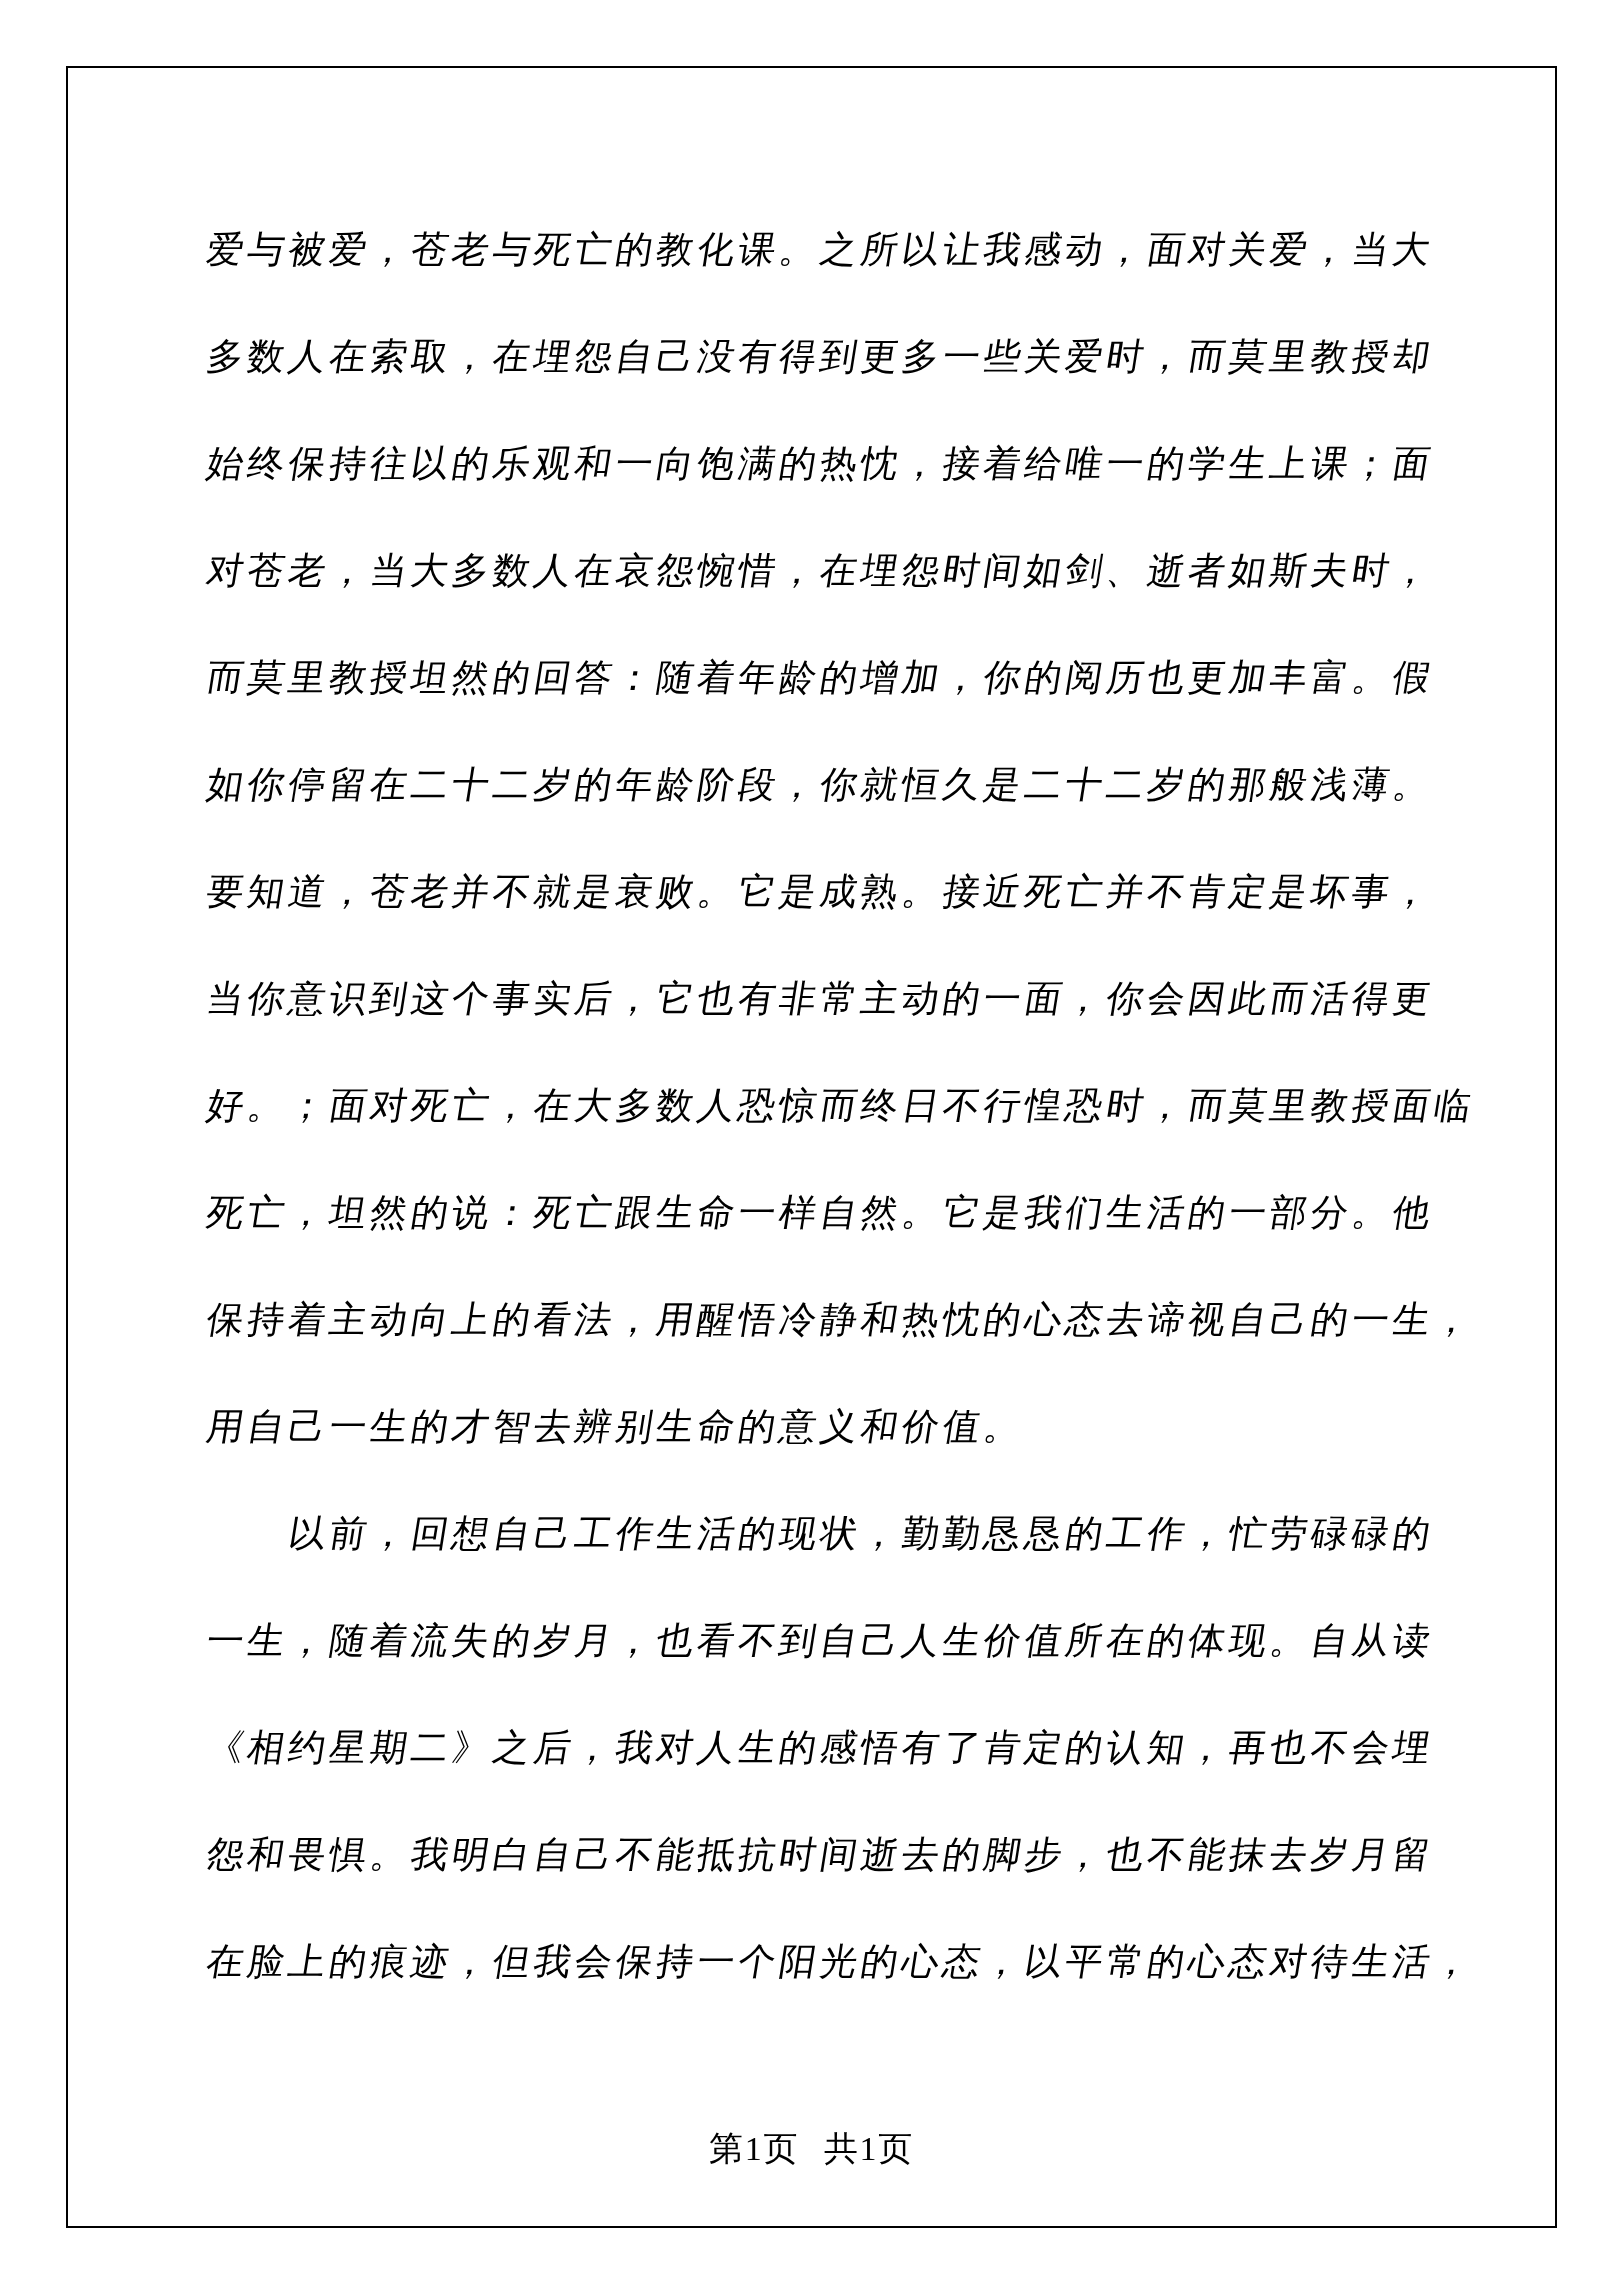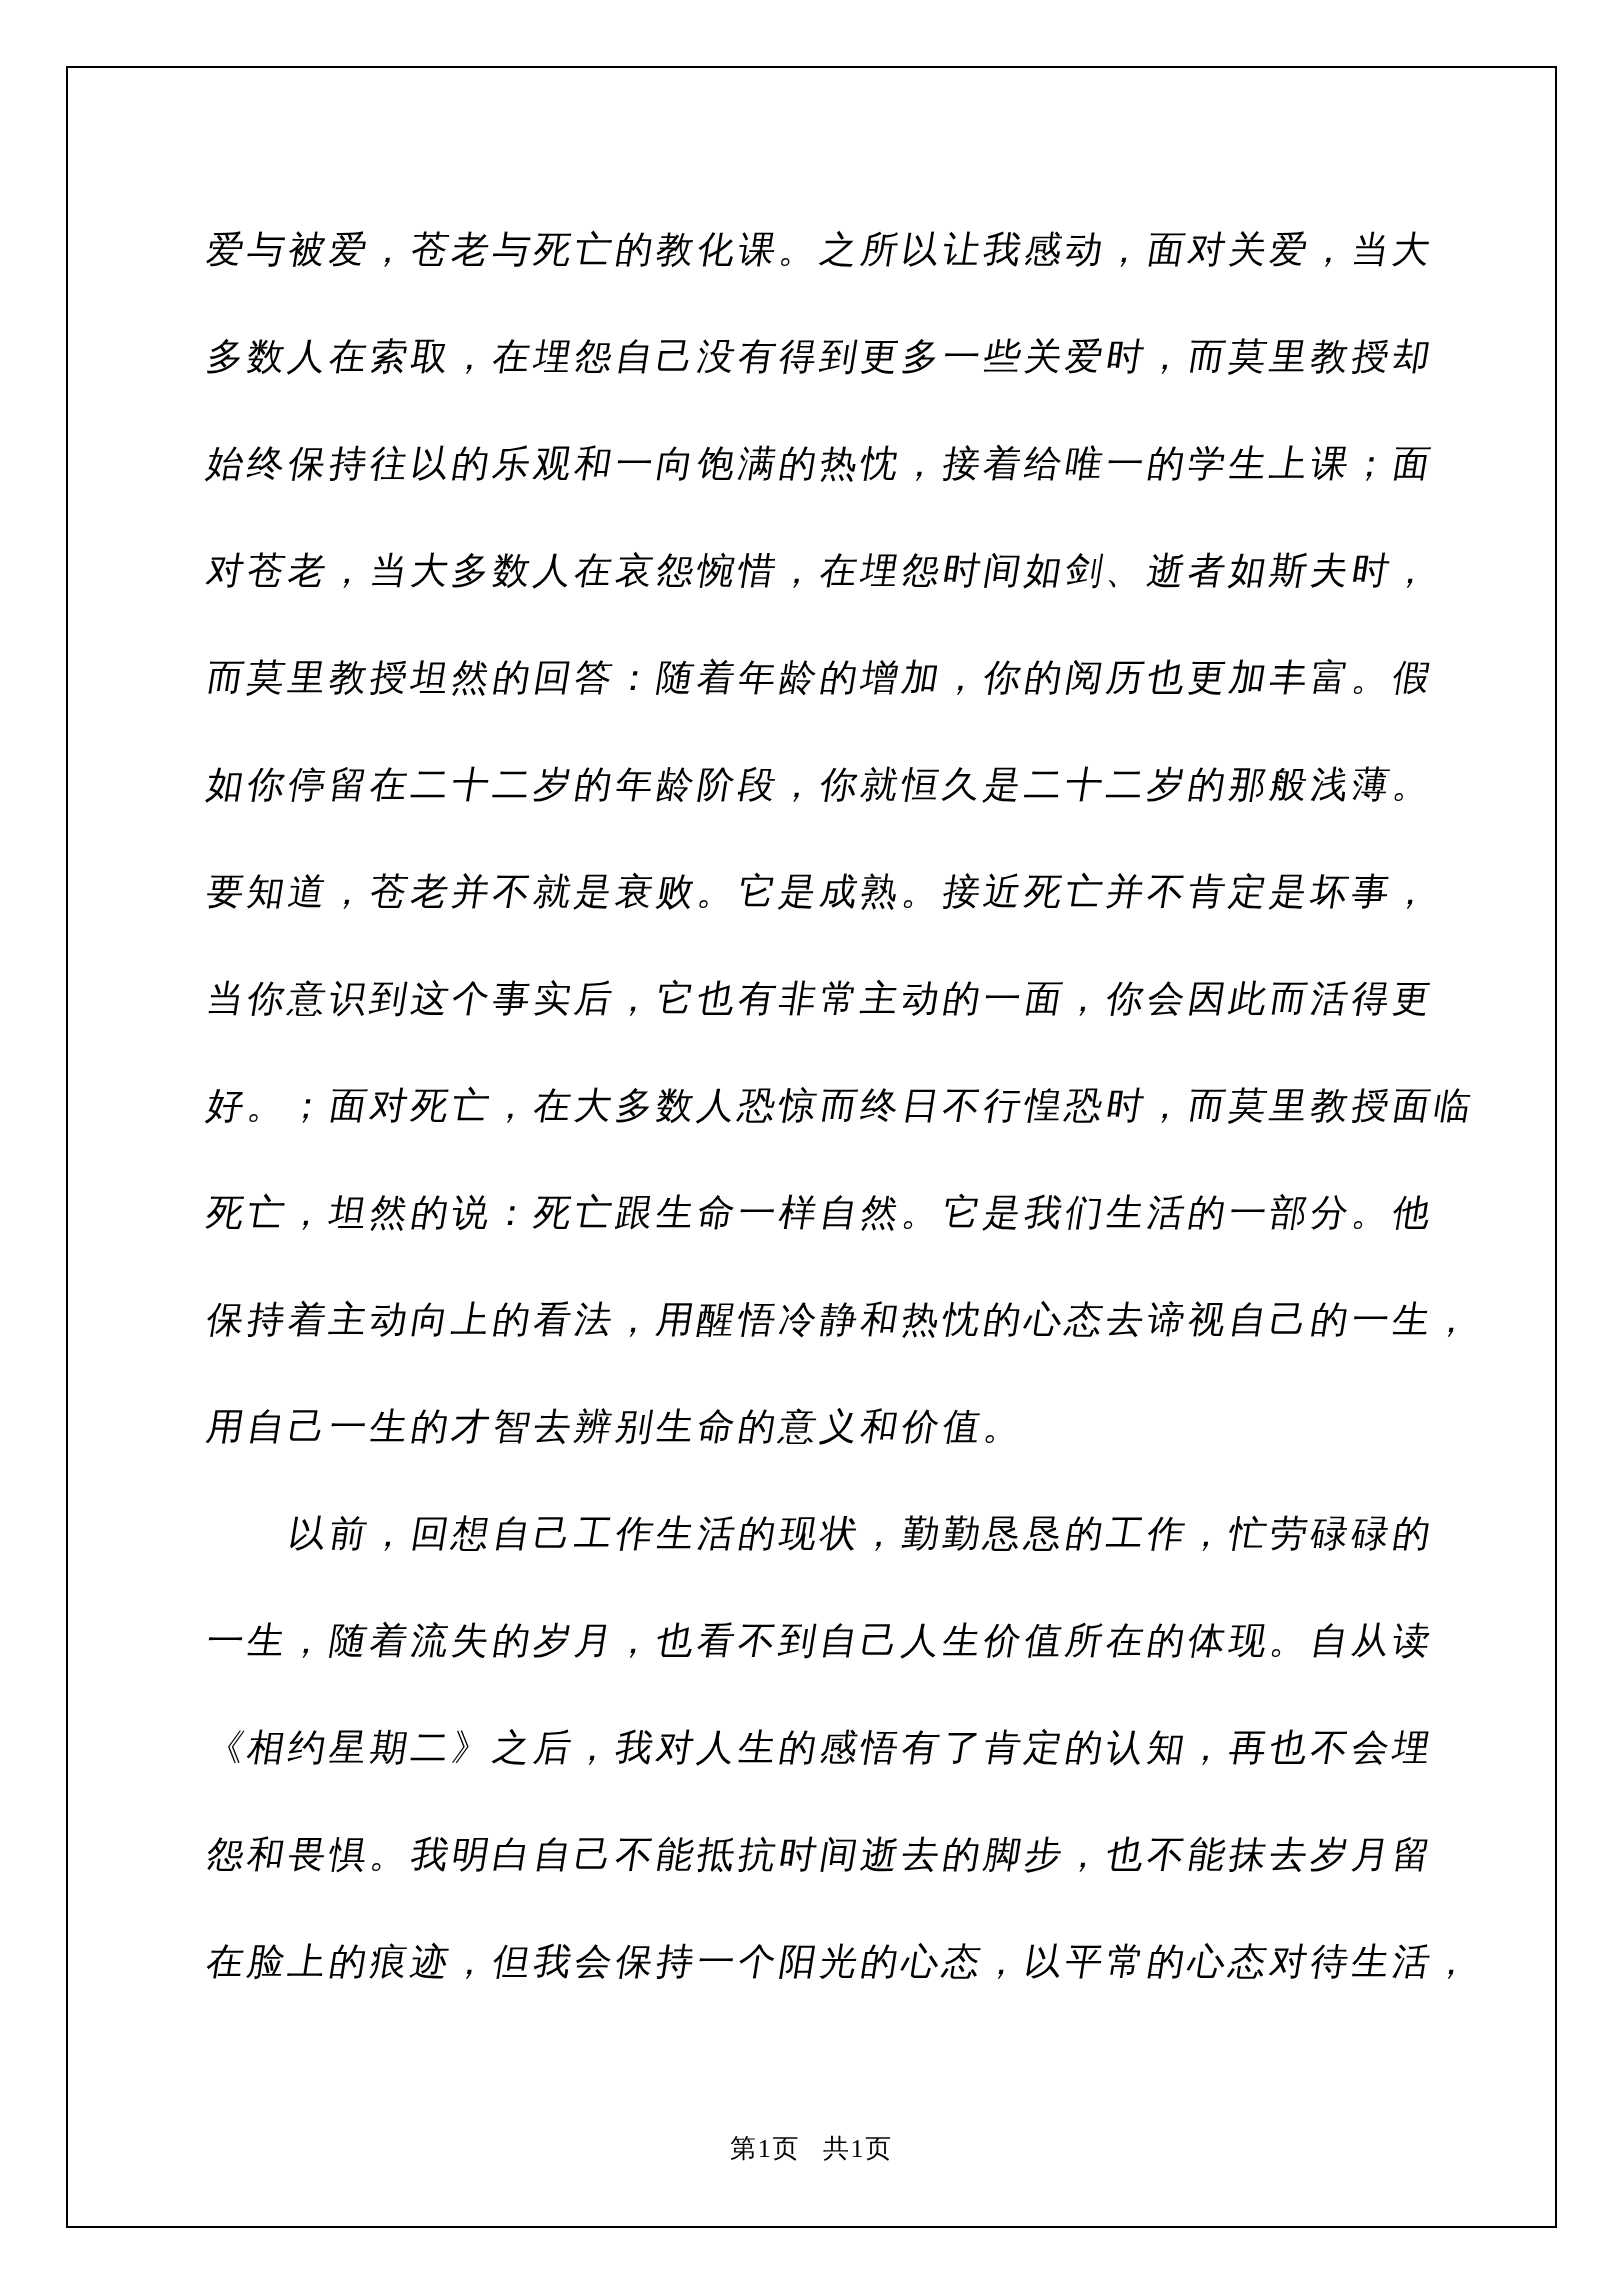--- a/index.html
+++ b/index.html
@@ -41,21 +41,21 @@
     padding-left: 82px;
   }
   .page-footer {
     position: absolute;
     left: 66px;
     top: 2129px;
     width: 1491px;
     height: 39px;
     line-height: 39px;
     text-align: center;
-    font-size: 26px;
+    font-size: 34px;
     letter-spacing: 1.7px;
     word-spacing: 14.6px;
     color: #000000;
   }
 </style>
 </head>
 <body>
 
 <div class="page-border"></div>
 

